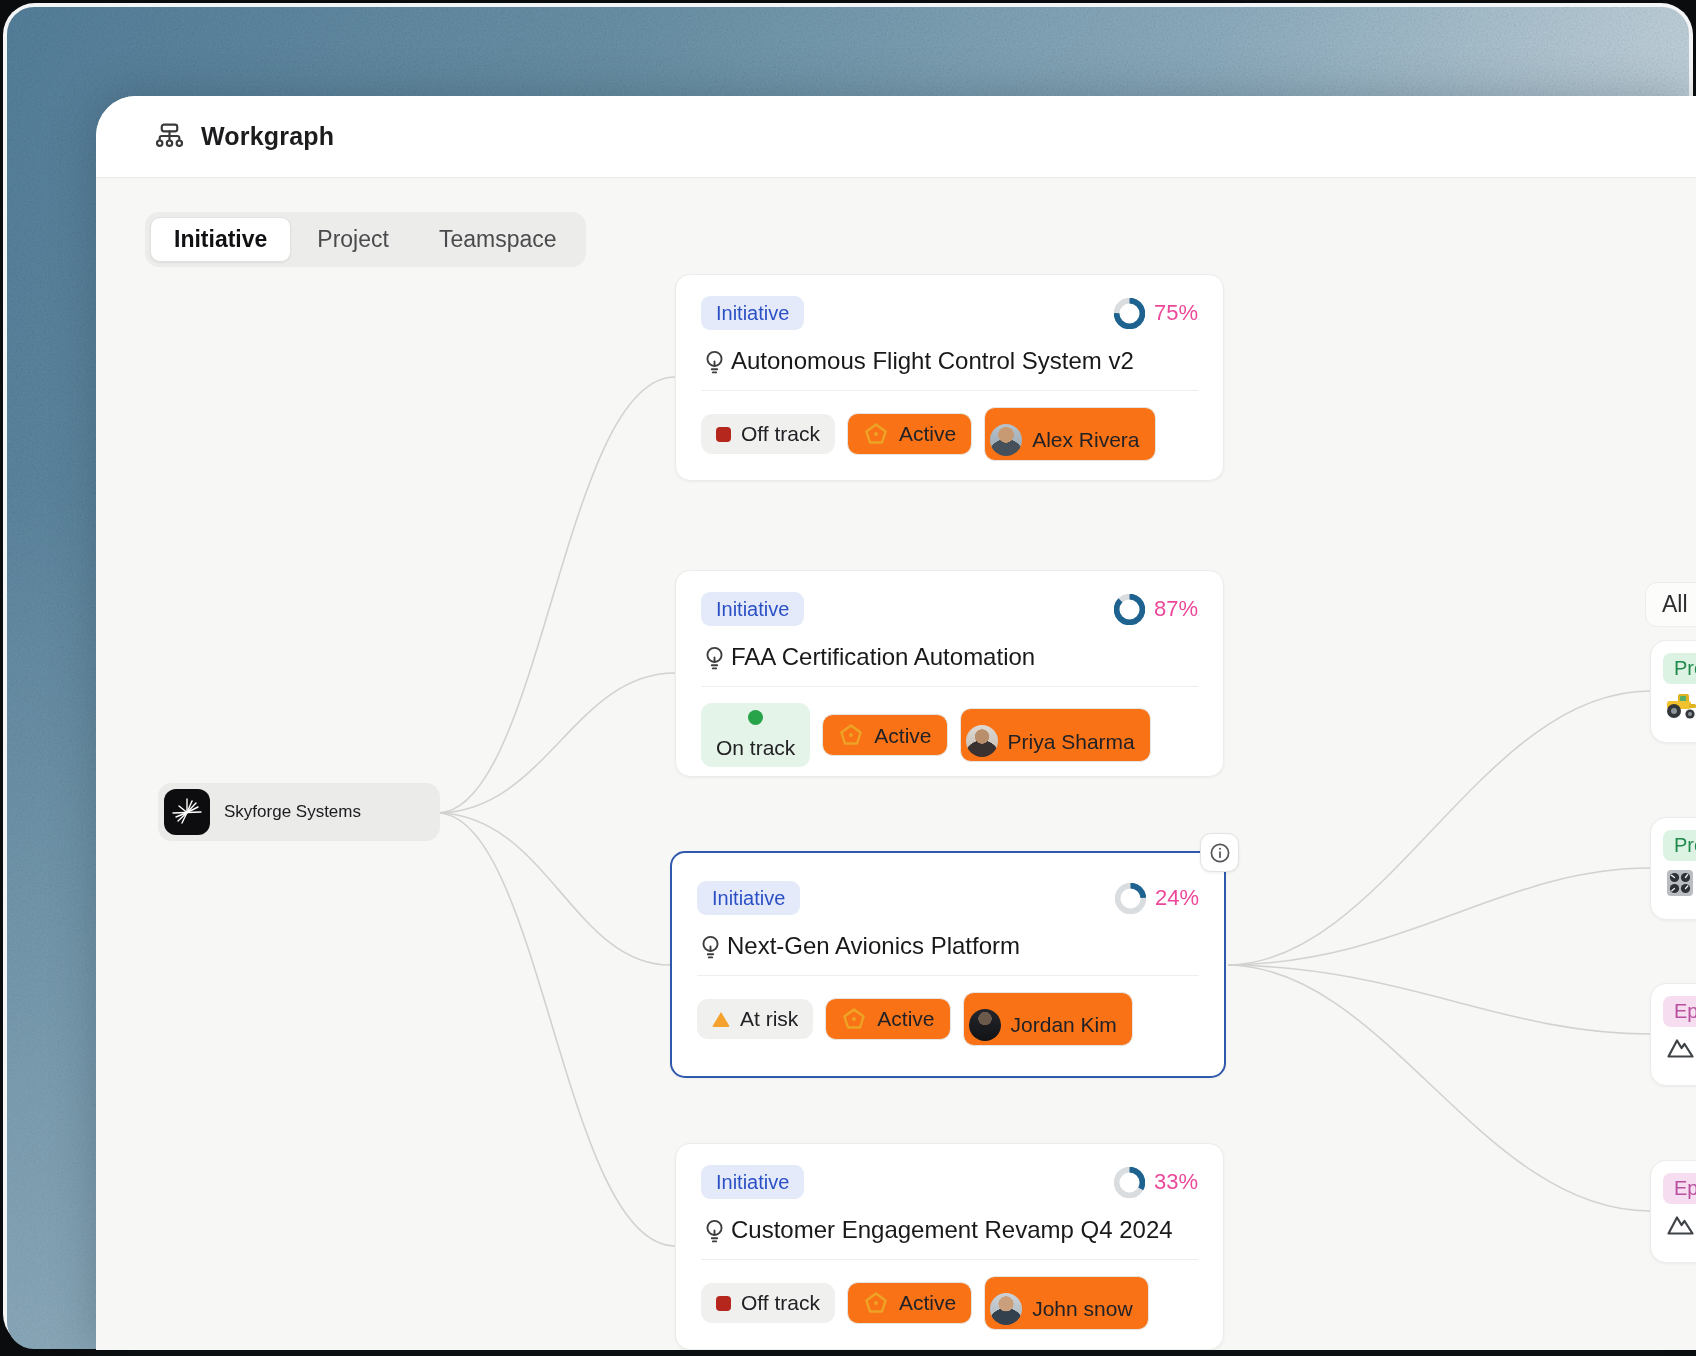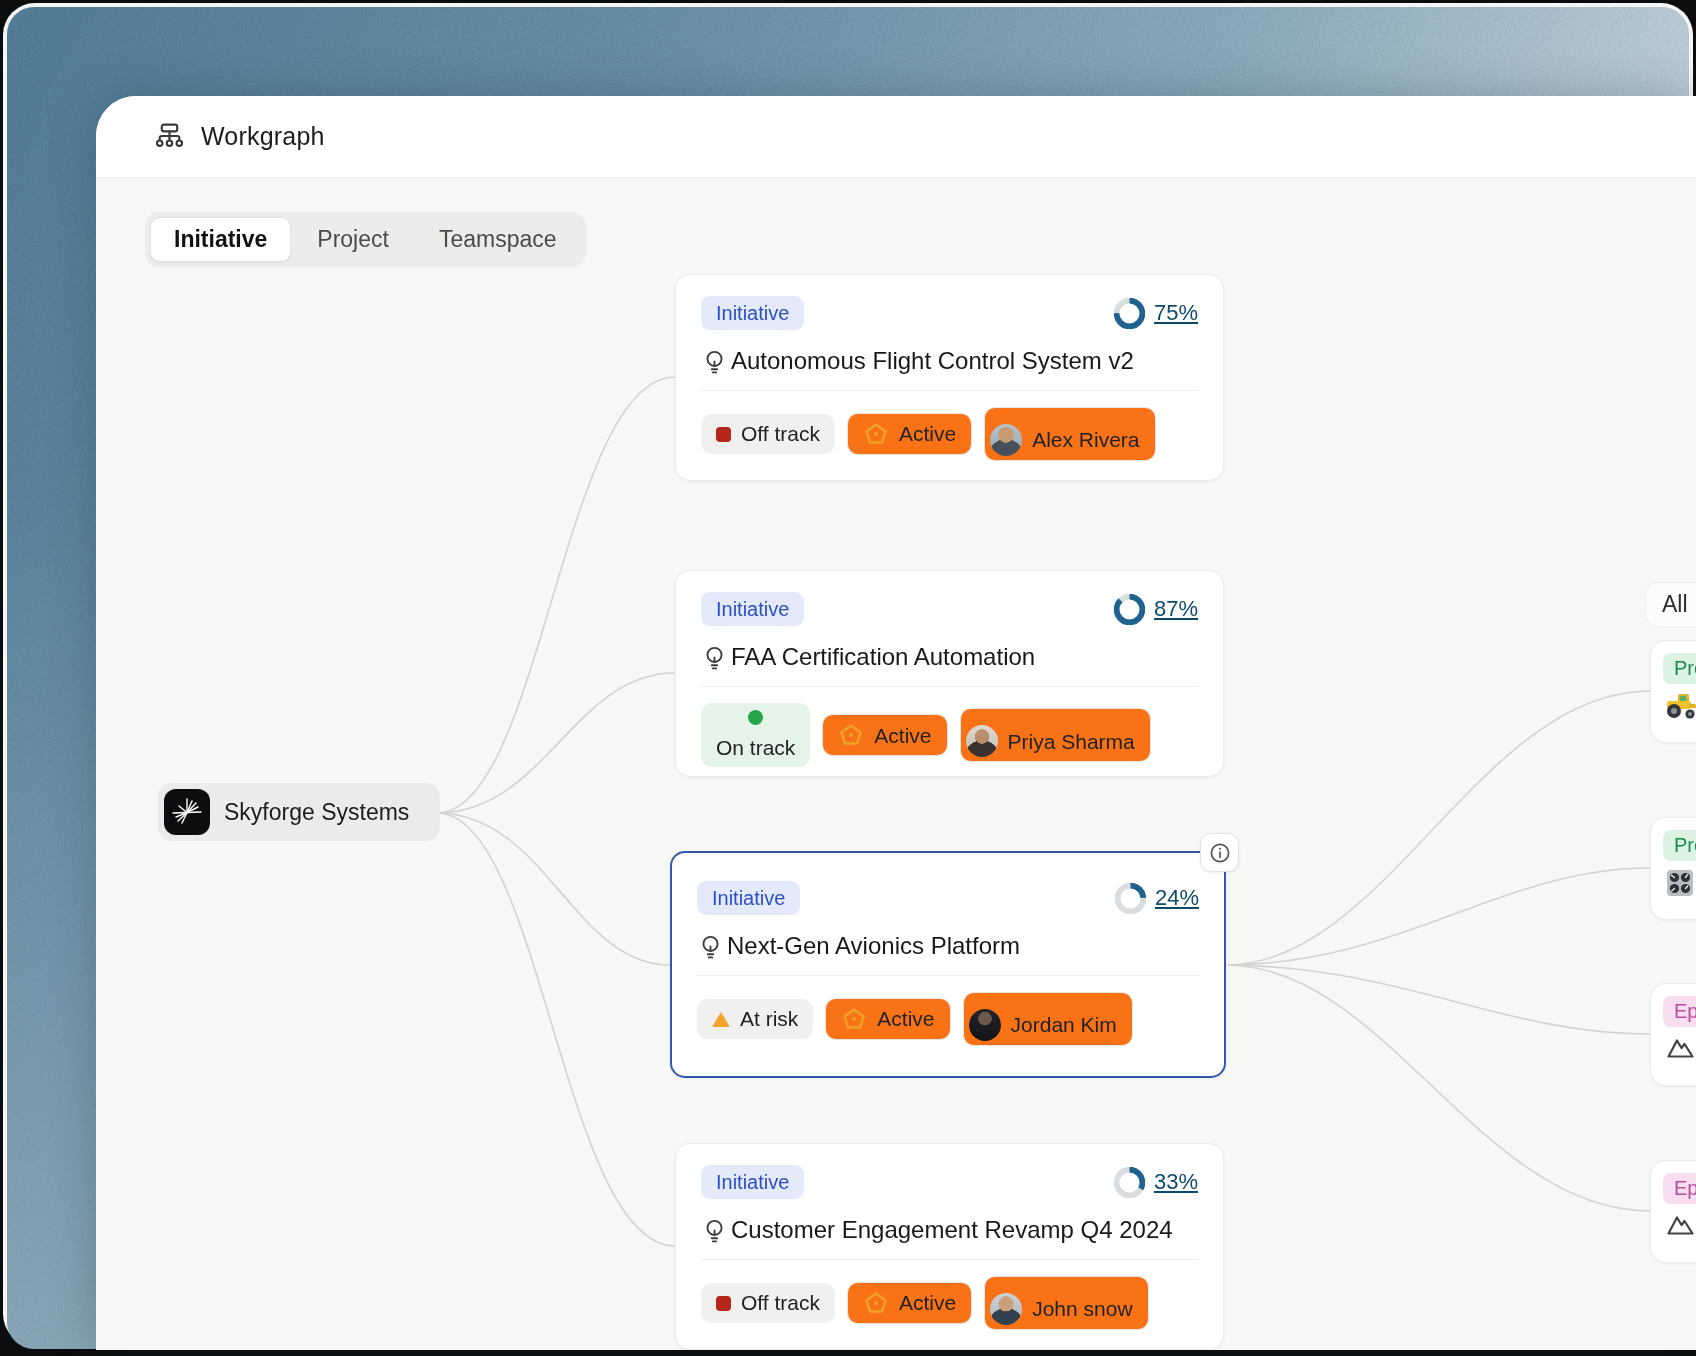--- a/index.html
+++ b/index.html
@@ -18,49 +18,49 @@
   .noise-svg { position:absolute; inset:0; width:100%; height:100%;
            mix-blend-mode:multiply; opacity:.38; }
 
   
   .canvas { position:absolute; left:96px; top:96px; width:1600px; height:1254px;
             background:#f7f7f6; border-radius:40px 0 0 0; overflow:hidden;
             box-shadow:0 0 46px rgba(25,45,60,.28); }
 
   .header { position:absolute; left:0; top:0; width:100%; height:82px; background:#ffffff;
             border-bottom:1px solid #ebebea; display:flex; align-items:center; padding-left:58px; gap:16px; }
-  .header .app-title { font-size:25px; font-weight:400; color:#1c1c1e; letter-spacing:.2px; }
+  .header .app-title { font-size:25px; font-weight:700; color:#1c1c1e; letter-spacing:.2px; }
 
   .tabs { position:absolute; left:49px; top:116px; display:flex; align-items:center;
           background:#ececeb; border-radius:14px; padding:5px; gap:2px; }
   .tab { font-size:23px; color:#4b4b4d; font-weight:500; padding:9px 24px; border-radius:10px;
          white-space:nowrap; cursor:default; }
   .tab.active { background:#ffffff; color:#111114; font-weight:700;
          border:1px solid #e1e1df; box-shadow:0 1px 2px rgba(0,0,0,.07); padding:8px 23px; }
 
   .wires { position:absolute; inset:0; width:1600px; height:1254px; }
 
   
   .root-node { position:absolute; left:62px; top:687px; width:282px; height:58px;
                background:#ebebe9; border-radius:14px; display:flex; align-items:center;
                padding:0 18px 0 6px; gap:14px; }
   .root-logo { width:46px; height:46px; background:#0d0d0f; border-radius:12px;
                display:flex; align-items:center; justify-content:center; }
-  .root-label { font-size:23px; font-weight:500; color:#1c1c1e; white-space:nowrap; }
+  .root-label { font-size:17px; font-weight:500; color:#1c1c1e; white-space:nowrap; }
 
   
   .card { position:absolute; width:549px; height:207px; background:#ffffff;
           border:1px solid #ececea; border-radius:15px; box-shadow:0 1px 3px rgba(20,20,25,.05);
           padding:21px 25px 0; display:flex; flex-direction:column; }
   .card.selected { width:556px; height:227px; border:2px solid #3059ae; padding:28px 25px 0; }
   .row1 { display:flex; align-items:center; justify-content:space-between; }
   .type-pill { font-size:20px; font-weight:500; color:#2b50c4; background:#e5eafb;
                border-radius:9px; padding:5px 15px; line-height:1.2; }
   .progress { display:flex; align-items:center; gap:9px; }
-  .pct { font-size:22px; font-weight:500; color:#0c4a6e;text-decoration:underline; }
+  .pct { font-size:22px; font-weight:500; color:#ec4899; }
   .row2 { display:flex; align-items:center; gap:3px; margin-top:17px; }
   .card-title { font-size:24px; font-weight:500; color:#19191b; white-space:nowrap; }
   .divider { height:1px; background:#eeeeec; margin-top:15px; }
   .row3 { display:flex; align-items:center; gap:12px; margin-top:16px; }
   .badge { display:flex; align-items:center; gap:10px; font-size:21px; color:#222226;
            border-radius:11px; padding:7px 15px; line-height:1.2; }
   .badge.status-gray  { background:#f0f0ee; }
   .badge.status-green { background:#e4f4e8;flex-direction:column; }
   .badge.outlined { background:#f97316; border:1px solid #e5e5e3; }
   .badge.person { padding:16px 15px 4px 5px; }

